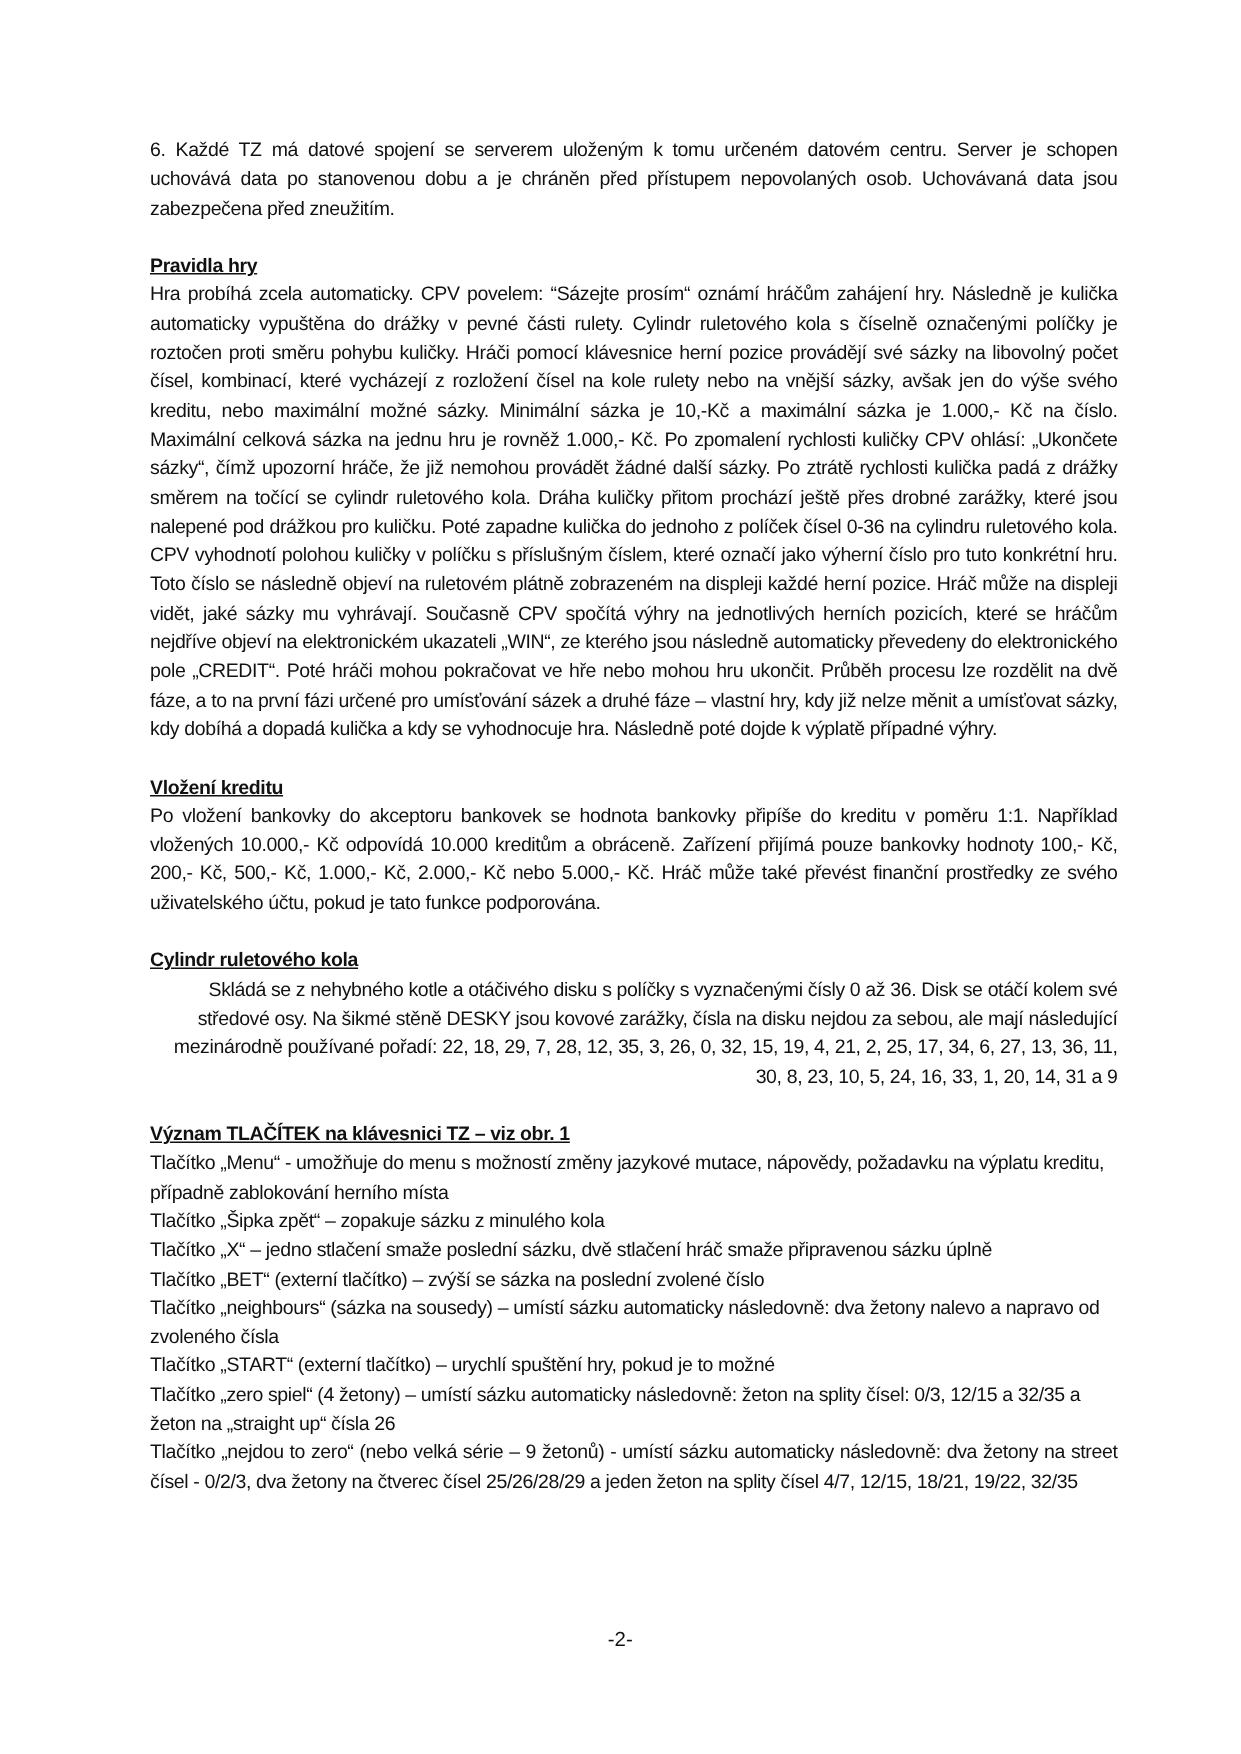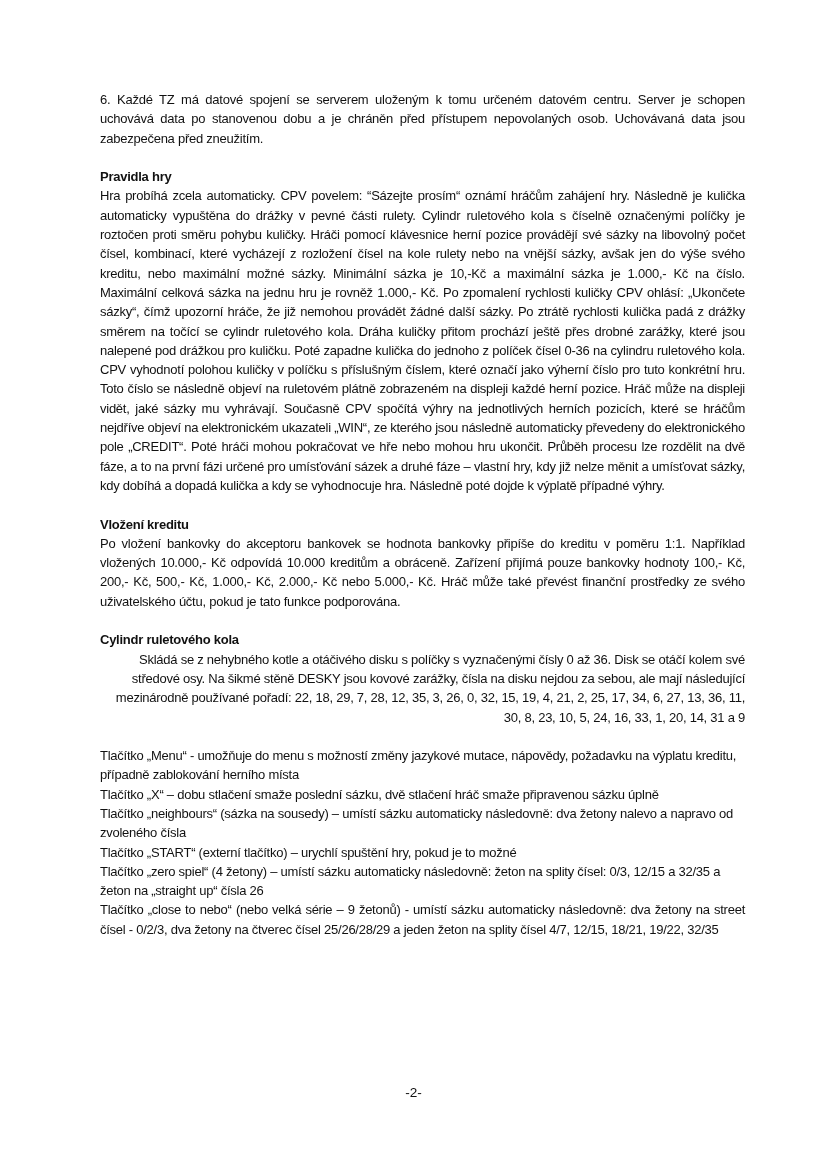--- a/index.html
+++ b/index.html
@@ -31,20 +31,21 @@
     .para {
       text-align: justify;
       margin: 0;
     }
     .left {
       text-align: right;
     }
     .heading {
       font-weight: bold;
       margin: 0;
+      text-decoration: underline;
     }
     .btn-line {
       margin: 0;
     }
     .btn-line .kw {
       font-weight: normal;
     }
     .btn-line.justify {
       text-align: justify;
     }
@@ -82,35 +83,42 @@
   <div class="gap"></div>
 
   <section>
     <p class="heading">Cylindr ruletového kola</p>
     <p class="para left">Skládá se z nehybného kotle a otáčivého disku s políčky s vyznačenými čísly 0 až 36. Disk se otáčí kolem své středové osy. Na šikmé stěně DESKY jsou kovové zarážky, čísla na disku nejdou za sebou, ale mají následující mezinárodně používané pořadí: 22, 18, 29, 7, 28, 12, 35, 3, 26, 0, 32, 15, 19, 4, 21, 2, 25, 17, 34, 6, 27, 13, 36, 11, 30, 8, 23, 10, 5, 24, 16, 33, 1, 20, 14, 31 a 9</p>
   </section>
 
   <div class="gap"></div>
 
   <section>
+    <p class="heading">Význam TLAČÍTEK na klávesnici TZ – viz obr. 1</p>
 
     <p class="btn-line">
       <span>Tlačítko „</span><span class="kw">Menu</span><span>“ - umožňuje do menu s možností změny jazykové mutace, nápovědy, požadavku na výplatu kreditu, případně zablokování herního místa</span>
     </p>
     <p class="btn-line">
-      <span>Tlačítko „</span><span class="kw">X</span><span>“ – dobu stlačení smaže poslední sázku, dvě stlačení hráč smaže připravenou sázku úplně</span>
+      <span>Tlačítko „</span><span class="kw">Šipka zpět</span><span>“ – zopakuje sázku z minulého kola</span>
+    </p>
+    <p class="btn-line">
+      <span>Tlačítko „</span><span class="kw">X</span><span>“ – jedno stlačení smaže poslední sázku, dvě stlačení hráč smaže připravenou sázku úplně</span>
+    </p>
+    <p class="btn-line">
+      <span>Tlačítko „</span><span class="kw">BET</span><span>“ (externí tlačítko) – zvýší se sázka na poslední zvolené číslo</span>
     </p>
     <p class="btn-line">
       <span>Tlačítko „</span><span class="kw">neighbours</span><span>“ (sázka na sousedy) – umístí sázku automaticky následovně: dva žetony nalevo a napravo od zvoleného čísla</span>
     </p>
     <p class="btn-line">
       <span>Tlačítko „</span><span class="kw">START</span><span>“ (externí tlačítko) – urychlí spuštění hry, pokud je to možné</span>
     </p>
     <p class="btn-line">
       <span>Tlačítko „</span><span class="kw">zero spiel</span><span>“ (4 žetony) – umístí sázku automaticky následovně: žeton na splity čísel: 0/3, 12/15 a 32/35 a žeton na „straight up“ čísla 26</span>
     </p>
     <p class="btn-line justify">
-      <span>Tlačítko „</span><span class="kw">close to nebo</span><span>“ (nebo velká série – 9 žetonů) - umístí sázku automaticky následovně: dva žetony na street čísel - 0/2/3, dva žetony na čtverec čísel 25/26/28/29 a jeden žeton na splity čísel 4/7, 12/15, 18/21, 19/22, 32/35</span>
+      <span>Tlačítko „</span><span class="kw">nejdou to zero</span><span>“ (nebo velká série – 9 žetonů) - umístí sázku automaticky následovně: dva žetony na street čísel - 0/2/3, dva žetony na čtverec čísel 25/26/28/29 a jeden žeton na splity čísel 4/7, 12/15, 18/21, 19/22, 32/35</span>
     </p>
   </section>
 </div>
 
 <div class="footer">-2-</div>
 
 </body></html>

